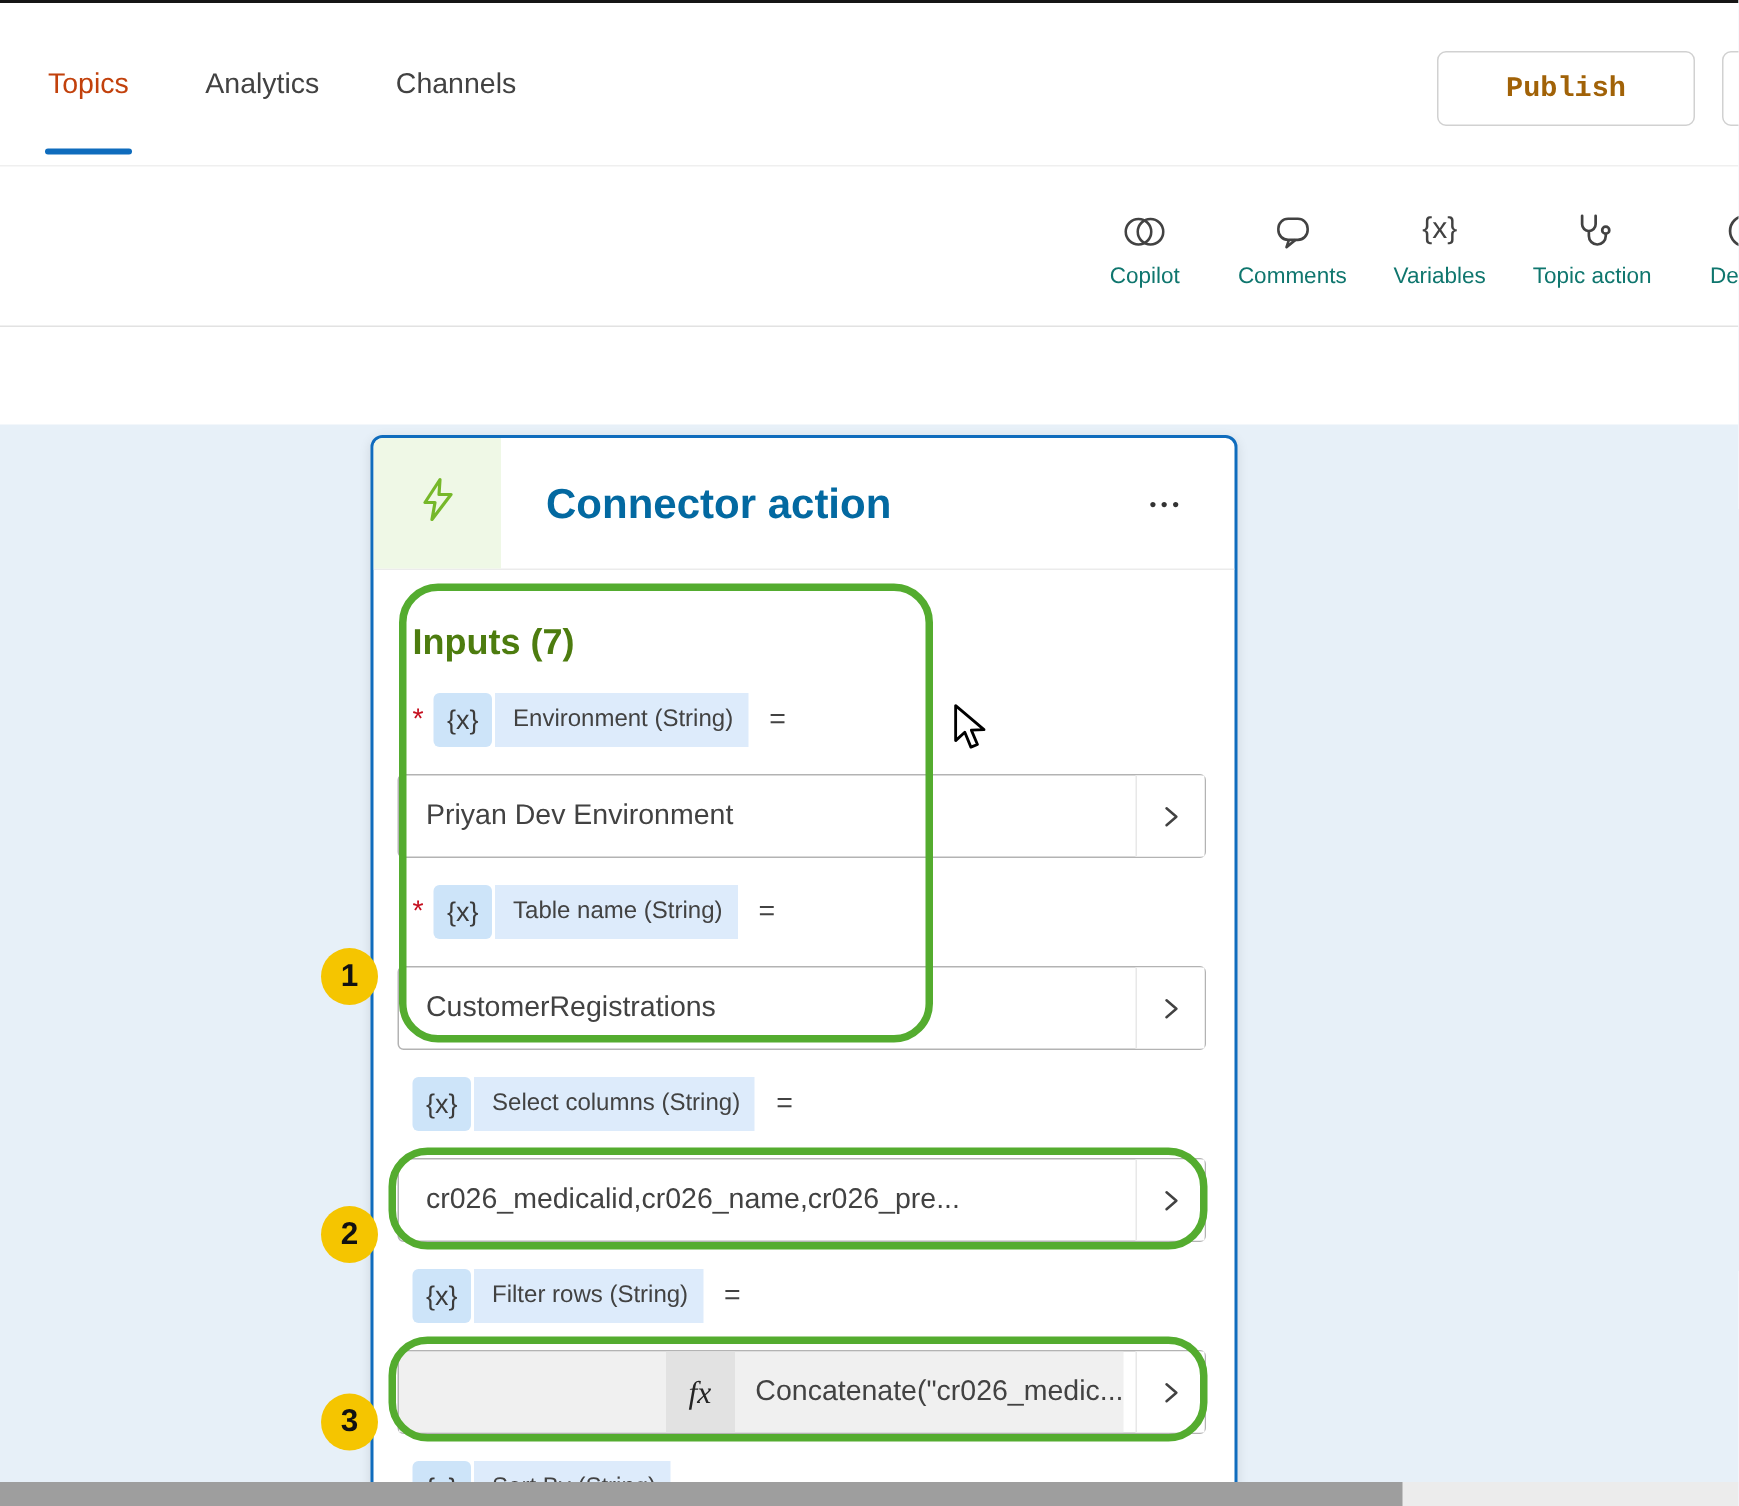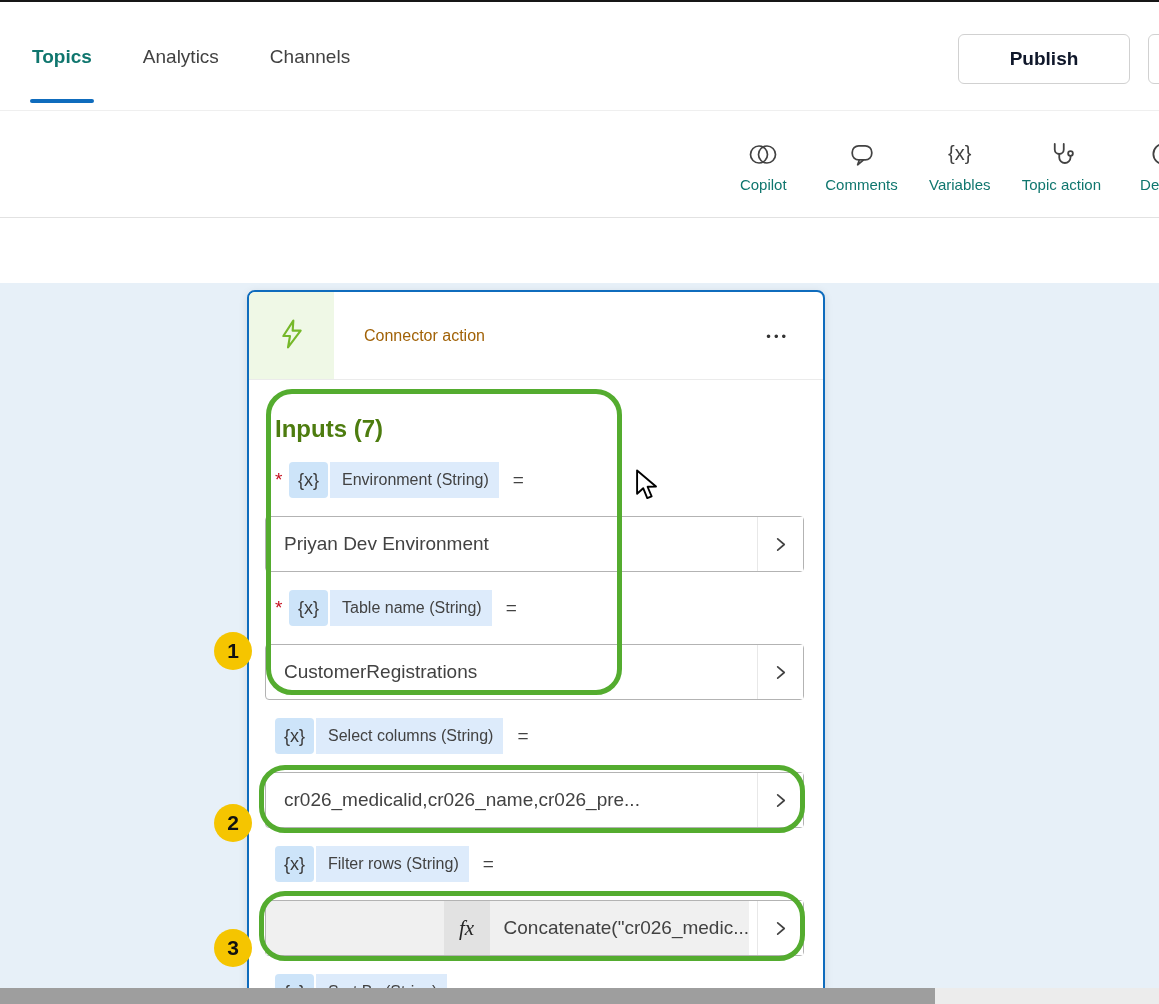--- a/index.html
+++ b/index.html
@@ -6,26 +6,26 @@
   html,body { margin:0; padding:0; }
   body {
     width:1159px; height:1004px; overflow:hidden; position:relative;
     background:#ffffff; font-family:"Liberation Sans", sans-serif; color:#242424;
   }
 
   
   .topbar { position:absolute; top:0; left:0; right:0; height:110px; background:#fff; border-top:2px solid #161616; }
   .tabs { position:absolute; left:30px; top:0; height:110px; display:flex; gap:47px; }
   .tab { height:110px; display:flex; align-items:center; font-size:19px; color:#424242; position:relative; cursor:pointer; padding:0 2px; }
-  .tab.active { font-weight:700; color:#0f766e;align-items:center; }
+  .tab.active { font-weight:400; color:#c2410c;align-items:center; }
   .tab.active::after { content:""; position:absolute; left:0; right:0; bottom:9px; height:4px; background:#0f6cbd; border-radius:2px; }
   .publish-btn {
     position:absolute; top:32px; right:29px; width:172px; height:50px;
     background:#fff; border:1px solid #d1d1d1; border-radius:6px;
-    font-family:Liberation Sans, sans-serif; font-size:19px; font-weight:700; color:#0f172a; cursor:pointer;
+    font-family:Liberation Mono, monospace; font-size:19px; font-weight:700; color:#a16207; cursor:pointer;
   }
   .partial-btn { position:absolute; top:32px; right:-9px; width:20px; height:50px; background:#fff; border:1px solid #d1d1d1; border-radius:6px; }
 
   
   .toolbar { position:absolute; top:110px; left:0; right:0; height:108px; background:#fff; border-top:1px solid #efefef; border-bottom:1px solid #e2e2e2; }
   .toolbar-items { position:absolute; right:-36px; top:50%; transform:translateY(-50%); display:flex; align-items:flex-end; gap:30px; }
   .tb-item { display:flex; flex-direction:column; align-items:center; gap:8px; color:#424242; cursor:pointer; min-width:64px; }
   .tb-icon { height:32px; display:flex; align-items:flex-end; justify-content:center; }
   .tb-glyph { font-size:20px; color:#424242; line-height:30px; }
   .tb-label { font-size:15px; color:#0f766e; white-space:nowrap; }
@@ -34,21 +34,21 @@
   .canvas { position:absolute; top:283px; left:0; width:1159px; height:721px; background:#e7f0f8; overflow:hidden; }
 
   
   .card {
     position:absolute; left:247px; top:7px; width:578px; height:745px;
     background:#fff; border:2px solid #0f6cbd; border-radius:8px; overflow:hidden; z-index:1;
     box-shadow:0 2px 8px rgba(0,0,0,0.10);
   }
   .card-header { height:88px; display:flex; align-items:center; border-bottom:1px solid #ebebeb; position:relative; }
   .icon-cell { width:85px; height:100%; background:#eff8e6; display:flex; align-items:center; justify-content:center; flex:0 0 85px; }
-  .card-title { margin-left:30px; font-size:16px; font-weight:400; color:#a16207; }
+  .card-title { margin-left:30px; font-size:28px; font-weight:700; color:#0369a1; }
   .menu-dots { position:absolute; right:28px; top:50%; transform:translateY(-50%); border:none; background:transparent; font-size:13px; letter-spacing:3px; color:#333; cursor:pointer; }
 
   .card-body { padding:34px 16px 0 16px; }
   .inputs-header { font-size:24px; font-weight:700; color:#4d7c0f; height:30px; line-height:30px; padding-left:10px; }
 
   .label-row { display:flex; align-items:center; height:44px; margin-top:14px; padding-left:10px; }
   .req { color:#c50f1f; font-size:19px; width:14px; flex:0 0 14px; }
   .vbadge { background:#cde4f9; color:#3b3b3b; font-size:18px; height:36px; padding:0 9px; border-radius:4px; display:flex; align-items:center; }
   .flabel { background:#ddebfb; font-size:16px; color:#424242; height:36px; display:flex; align-items:center; padding:0 10px 0 12px; margin-left:2px; white-space:nowrap; }
   .eq { margin-left:14px; font-size:19px; color:#424242; }

